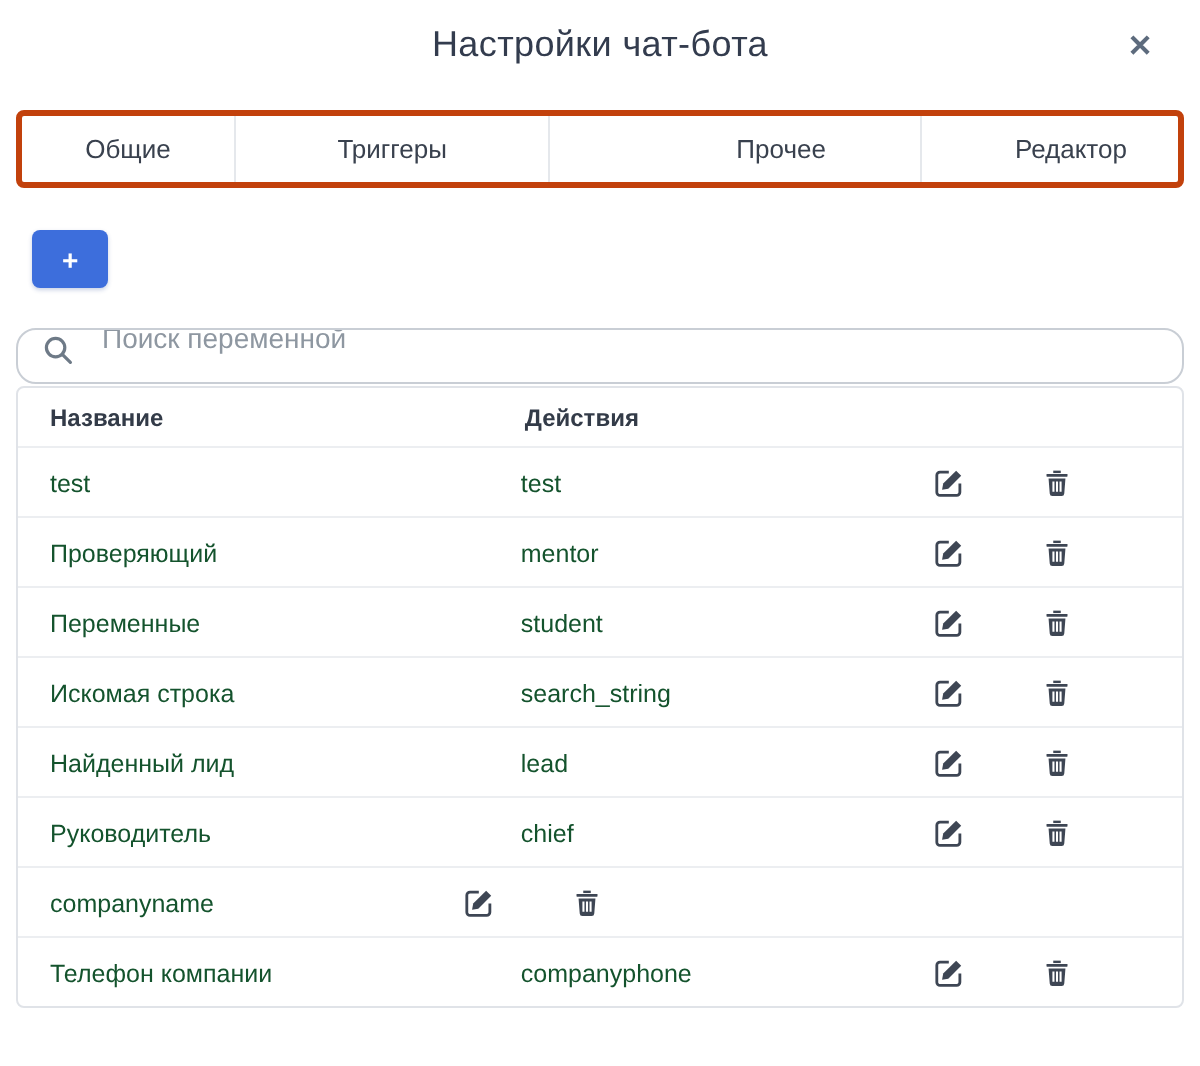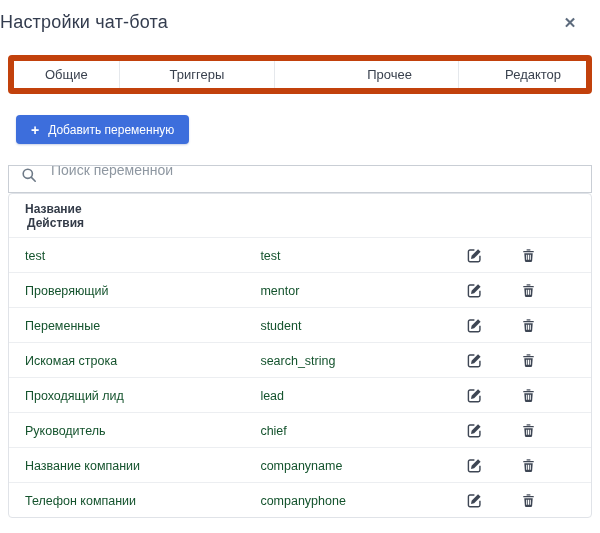--- a/index.html
+++ b/index.html
@@ -1,52 +1,52 @@
 <!DOCTYPE html>
 <html style="--tab-active: #4f94e8; --btn: #3d6edc;"><head>
 <meta charset="utf-8">
 <style>
   * { margin:0; padding:0; box-sizing:border-box; }
   html,body { width:600px; height:533px; background:#fff; font-family:"Liberation Sans", sans-serif; }
   .dialog { position:relative; width:600px; height:533px; background:#fff; overflow:hidden; }
 
-  .title { position:absolute; top:12px; left:0; width:100%; text-align:left;
+  .title { position:absolute; top:12px; left:0; width:100%; text-align:center;
            font-size:18px; font-weight:500; color:#333c4e; letter-spacing:.2px; }
   .close-btn { position:absolute; top:13px; right:20px; width:20px; height:20px;
                display:flex; align-items:center; justify-content:center;
                color:#5d6b7d; font-size:15px; font-weight:700; cursor:pointer; }
 
   .tabbar { position:absolute; top:55px; left:8px; right:8px; height:39px;
-            display:flex; border:6px solid #c2410c; border-radius:4px; overflow:hidden; background:#fff; }
+            display:flex; border:3px solid #c2410c; border-radius:4px; overflow:hidden; background:#fff; }
   .tab { display:flex; align-items:center; justify-content:center; cursor:pointer;
          font-size:13px; font-weight:500; color:#39414e; border-left:1px solid #e5e8ec; }
   .tab:first-child { border-left:none; }
   .tab:nth-child(1){ flex:97 0 0; }
   .tab:nth-child(2){ flex:143 0 0; }
   .tab:nth-child(3){ flex:127 0 0;padding-left:46px; }
   .tab:nth-child(4){ flex:98 0 0;padding-left:21px; }
   .tab:nth-child(5){ flex:119 0 0; }
   .tab.active { background:var(--tab-active,#4f94e8); color:#fff; border-left-color:var(--tab-active,#4f94e8); }
   .tab.active + .tab { border-left-color:#e5e8ec; }
 
   .add-btn { position:absolute; top:115px; left:16px; height:29px;
              display:inline-flex; align-items:center; gap:9px; padding:0 15px;
              background:var(--btn,#3d6edc); color:#fff; border:none; border-radius:4px;
              font-size:12px; font-family:inherit; cursor:pointer; box-shadow:0 1px 2px rgba(40,70,150,.25); }
   .add-btn .plus { font-size:14px; font-weight:700; line-height:1; }
 
   .search-wrap { position:absolute; top:161px; left:8px; right:8px; height:28px; }
-  .search-wrap input { width:100%; height:100%; border:1px solid #c9ced5; border-radius:0;
+  .search-wrap input { width:100%; height:100%; border:1px solid #c9ced5; border-radius:10px;
                        padding:0 10px 18px 42px; font-size:14px; color:#333; font-family:inherit; outline:none; }
   .search-wrap input::placeholder { color:#8e97a1; }
   .search-icon { position:absolute; left:13px; top:6px; width:16px; height:16px; color:#6e7a87; }
 
   .table { position:absolute; top:193px; left:8px; right:8px;
            border:1px solid #e0e3e8; border-radius:4px; background:#fff; overflow:hidden; }
-  .thead { display:flex; padding:8px 16px 7px; font-size:12px; font-weight:700; color:#333b48;flex-direction:column; }
+  .thead { display:flex; padding:8px 16px 7px; font-size:12px; font-weight:700; color:#333b48; }
   .trow  { display:flex; padding:10px 16px 9px; font-size:12.5px; color:#14532d;
            border-top:1px solid #eceef1; align-items:center; }
   .c-name { flex:0 0 42.8%; }
   .c-code { flex:0 0 37.2%; }
   .c-actions { flex:1 1 auto; display:flex; align-items:center; gap:39px; padding-left:2px; }
   .action-icon { width:15px; height:15px; color:#3e4654; cursor:pointer; display:inline-flex; }
   .action-icon svg { width:15px; height:15px; }
 </style>
 </head>
 <body>
@@ -66,21 +66,20 @@
       <div class="tab">
     <span class="tab-label">Прочее</span>
   </div>
       <div class="tab">
     <span class="tab-label">Редактор</span>
   </div>
     </div>
 
   <button class="add-btn">
     <span class="plus">+</span>
-    <span>Добавить переменную</span>
   </button>
 
   <div class="search-wrap">
     <span class="search-icon">
       <svg viewBox="0 0 16 16" fill="none" stroke="currentColor" stroke-width="1.6">
         <circle cx="6.8" cy="6.8" r="4.6"></circle>
         <line x1="10.4" y1="10.4" x2="14.2" y2="14.2" stroke-linecap="round"></line>
       </svg>
     </span>
     <input type="text" placeholder="Поиск переменной" style="">
@@ -166,21 +165,21 @@
         <svg viewBox="0 0 16 16" fill="currentColor">
           <rect x="6" y="1.4" width="4" height="1.3"></rect>
           <rect x="2.4" y="3.2" width="11.2" height="1.4" rx="0.3"></rect>
           <path d="M3.5 5.6 h9 l-.62 8 a1.45 1.45 0 0 1 -1.45 1.35 H5.57 a1.45 1.45 0 0 1 -1.45 -1.35 z"></path>
           <path d="M6.1 7.2 v5.4 M8 7.2 v5.4 M9.9 7.2 v5.4" stroke="#fff" stroke-width="1.1" fill="none"></path>
         </svg>
       </span>
     </div>
   </div>
         <div class="trow">
-    <div class="c-name">Проходящий лид</div>
+    <div class="c-name">Найденный лид</div>
     <div class="c-code">lead</div>
     <div class="c-actions">
       <span class="action-icon">
         <svg viewBox="0 0 16 16">
           <path d="M13.8 8.3 V12.9 a1.7 1.7 0 0 1 -1.7 1.7 H3.2 a1.7 1.7 0 0 1 -1.7 -1.7 V3.9 a1.7 1.7 0 0 1 1.7 -1.7 h4.7" fill="none" stroke="currentColor" stroke-width="1.5"></path>
           <path d="M11.8 1.4 l2.7 2.7 -6.9 6.9 -3.3 .6 .6 -3.3 z" fill="currentColor"></path>
         </svg>
       </span>
       <span class="action-icon">
         <svg viewBox="0 0 16 16" fill="currentColor">
@@ -206,21 +205,20 @@
         <svg viewBox="0 0 16 16" fill="currentColor">
           <rect x="6" y="1.4" width="4" height="1.3"></rect>
           <rect x="2.4" y="3.2" width="11.2" height="1.4" rx="0.3"></rect>
           <path d="M3.5 5.6 h9 l-.62 8 a1.45 1.45 0 0 1 -1.45 1.35 H5.57 a1.45 1.45 0 0 1 -1.45 -1.35 z"></path>
           <path d="M6.1 7.2 v5.4 M8 7.2 v5.4 M9.9 7.2 v5.4" stroke="#fff" stroke-width="1.1" fill="none"></path>
         </svg>
       </span>
     </div>
   </div>
         <div class="trow">
-    <div class="c-name">Название компании</div>
     <div class="c-code">companyname</div>
     <div class="c-actions">
       <span class="action-icon">
         <svg viewBox="0 0 16 16">
           <path d="M13.8 8.3 V12.9 a1.7 1.7 0 0 1 -1.7 1.7 H3.2 a1.7 1.7 0 0 1 -1.7 -1.7 V3.9 a1.7 1.7 0 0 1 1.7 -1.7 h4.7" fill="none" stroke="currentColor" stroke-width="1.5"></path>
           <path d="M11.8 1.4 l2.7 2.7 -6.9 6.9 -3.3 .6 .6 -3.3 z" fill="currentColor"></path>
         </svg>
       </span>
       <span class="action-icon">
         <svg viewBox="0 0 16 16" fill="currentColor">

